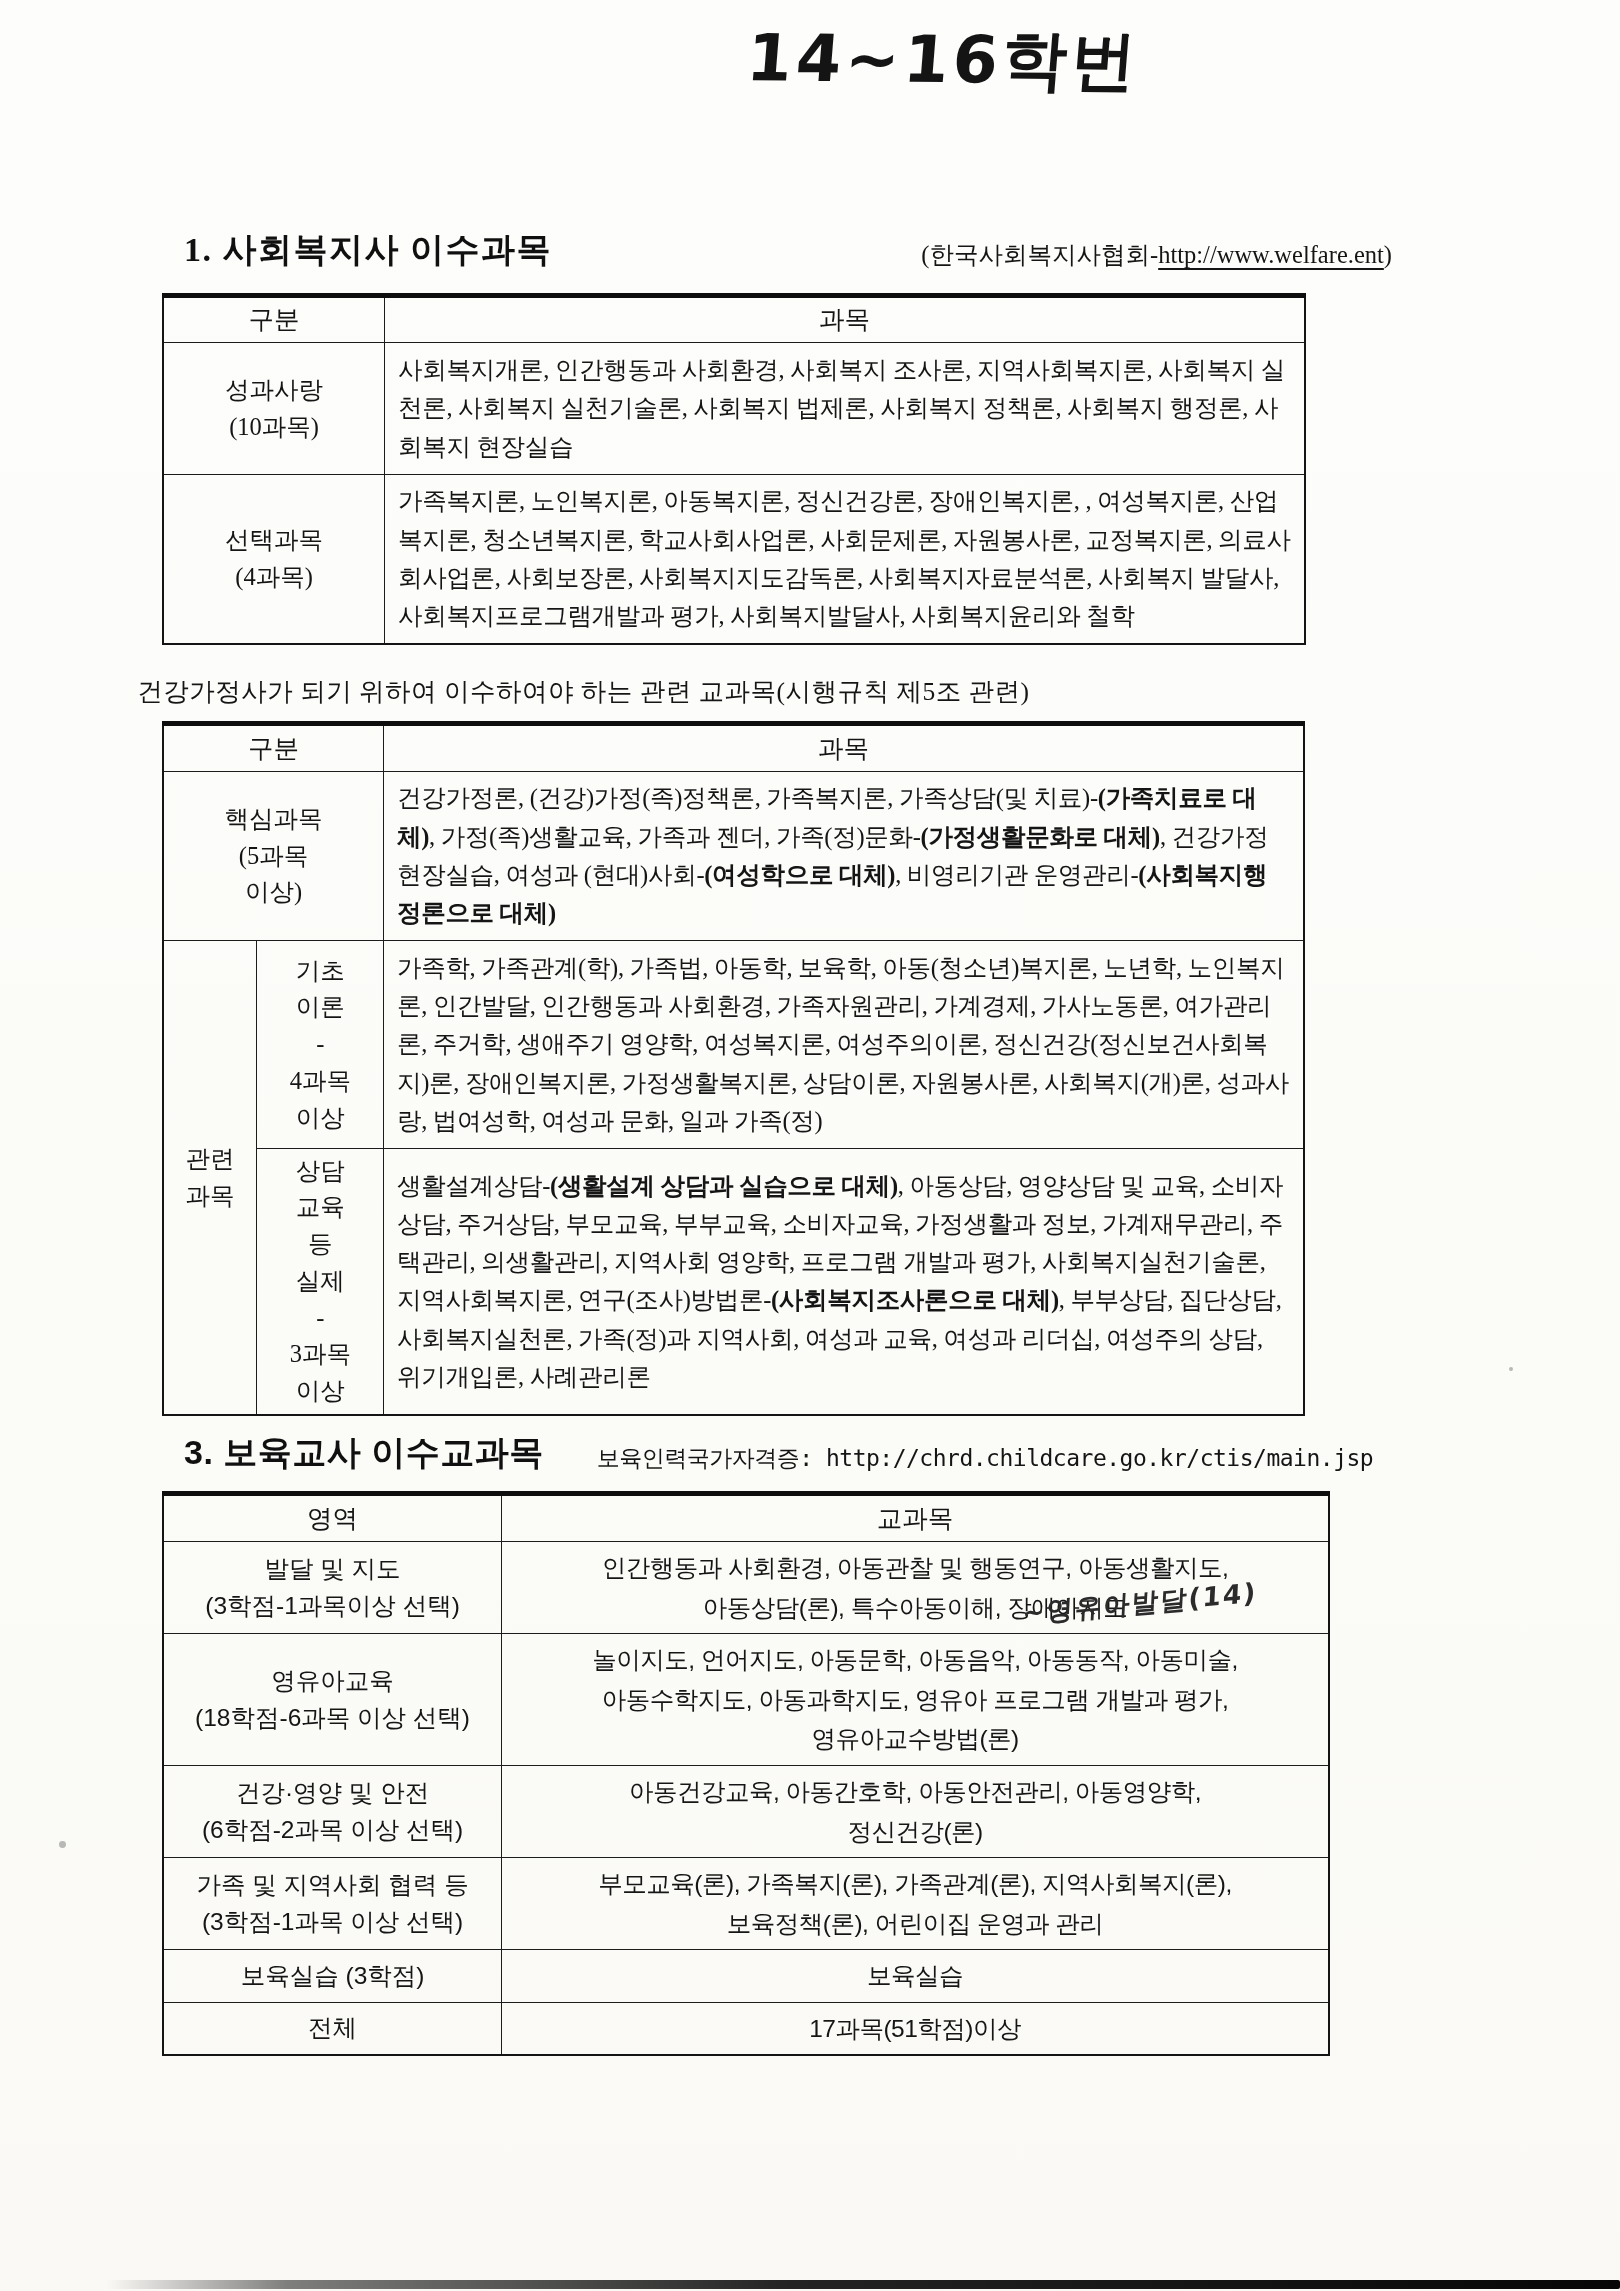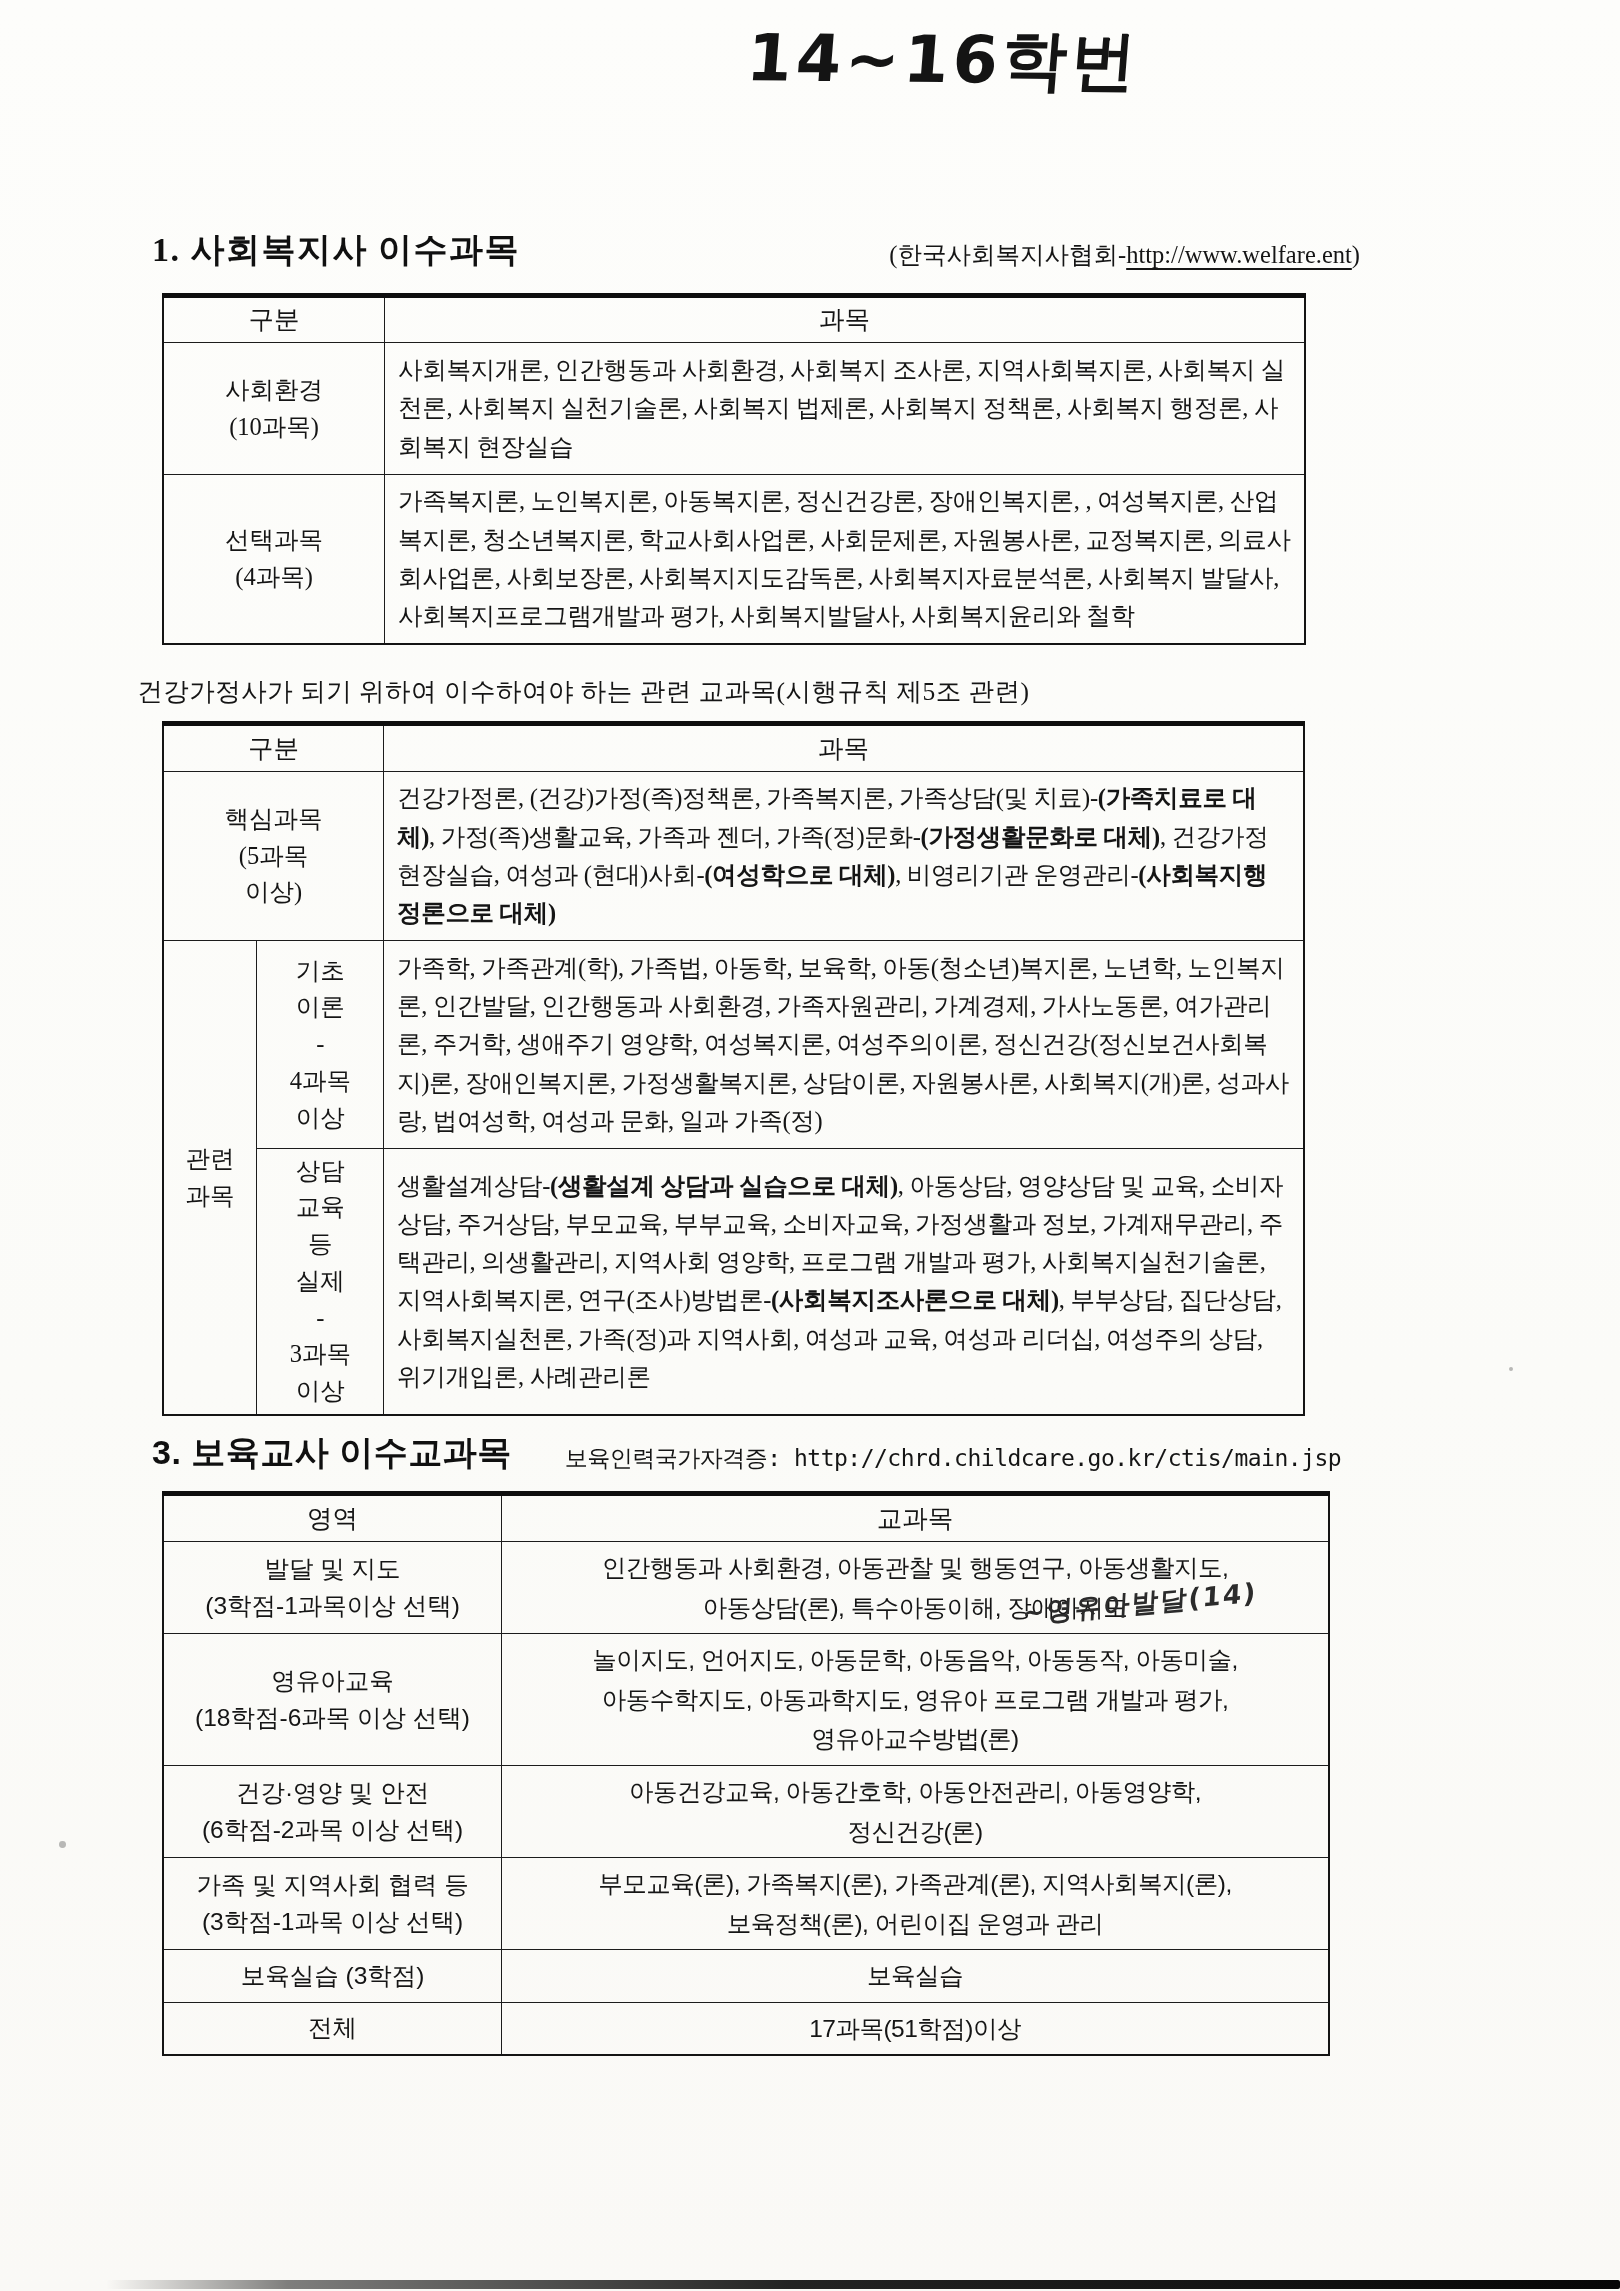--- a/index.html
+++ b/index.html
@@ -22,21 +22,21 @@
     color:#141414;
   }
   .annot{
     position:absolute;top:94px;left:870px;
     font-family:"DejaVu Sans",cursive;
     font-size:26.5px;font-weight:600;letter-spacing:2px;
     transform:rotate(-5deg) skewX(-8deg);
     color:#2b2b2b;white-space:nowrap;
   }
   
-  .sec-head{display:flex;align-items:flex-end;width:1208px;}
+  .sec-head{display:flex;align-items:flex-end;width:1208px;margin-left:32px;}
   h2{
     margin:0;font-size:34px;font-weight:700;letter-spacing:1.5px;
     font-family:"Liberation Serif","DejaVu Serif",serif;color:#101010;
   }
   h2.gothic{font-family:Liberation Sans, sans-serif;letter-spacing:0.5px;}
   .src{font-size:24.5px;color:#151515;margin-left:auto;padding-bottom:2px;white-space:nowrap;}
   .src .u{text-decoration:underline;text-underline-offset:4.9px;}
   .src.mono{font-family:"DejaVu Sans Mono","Liberation Mono",monospace;font-size:23px;margin-left:53px;letter-spacing:-0.5px;}
   .subtitle{margin:15.7px 0 0 -14.7px;font-size:25.5px;letter-spacing:0.5px;}
   .sec1{margin-top:227px;}
@@ -105,21 +105,21 @@
             </colgroup>
           <thead>
             <tr>
               <th>구분</th>
               <th>과목</th>
             </tr>
           </thead>
           <tbody>
 
               <tr>
-                <td class="lbl">사회환경
+                <td class="lbl">성과사랑
 (10과목)</td>
                 <td class="cnt">사회복지개론, 인간행동과 사회환경, 사회복지 조사론, 지역사회복지론, 사회복지 실천론, 사회복지 실천기술론, 사회복지 법제론, 사회복지 정책론, 사회복지 행정론, 사회복지 현장실습</td>
               </tr>
 
               <tr>
                 <td class="lbl">선택과목
 (4과목)</td>
                 <td class="cnt">가족복지론, 노인복지론, 아동복지론, 정신건강론, 장애인복지론, , 여성복지론, 산업복지론, 청소년복지론, 학교사회사업론, 사회문제론, 자원봉사론, 교정복지론, 의료사회사업론, 사회보장론, 사회복지지도감독론, 사회복지자료분석론, 사회복지 발달사, 사회복지프로그램개발과 평가, 사회복지발달사, 사회복지윤리와 철학</td>
               </tr>
             </tbody>

